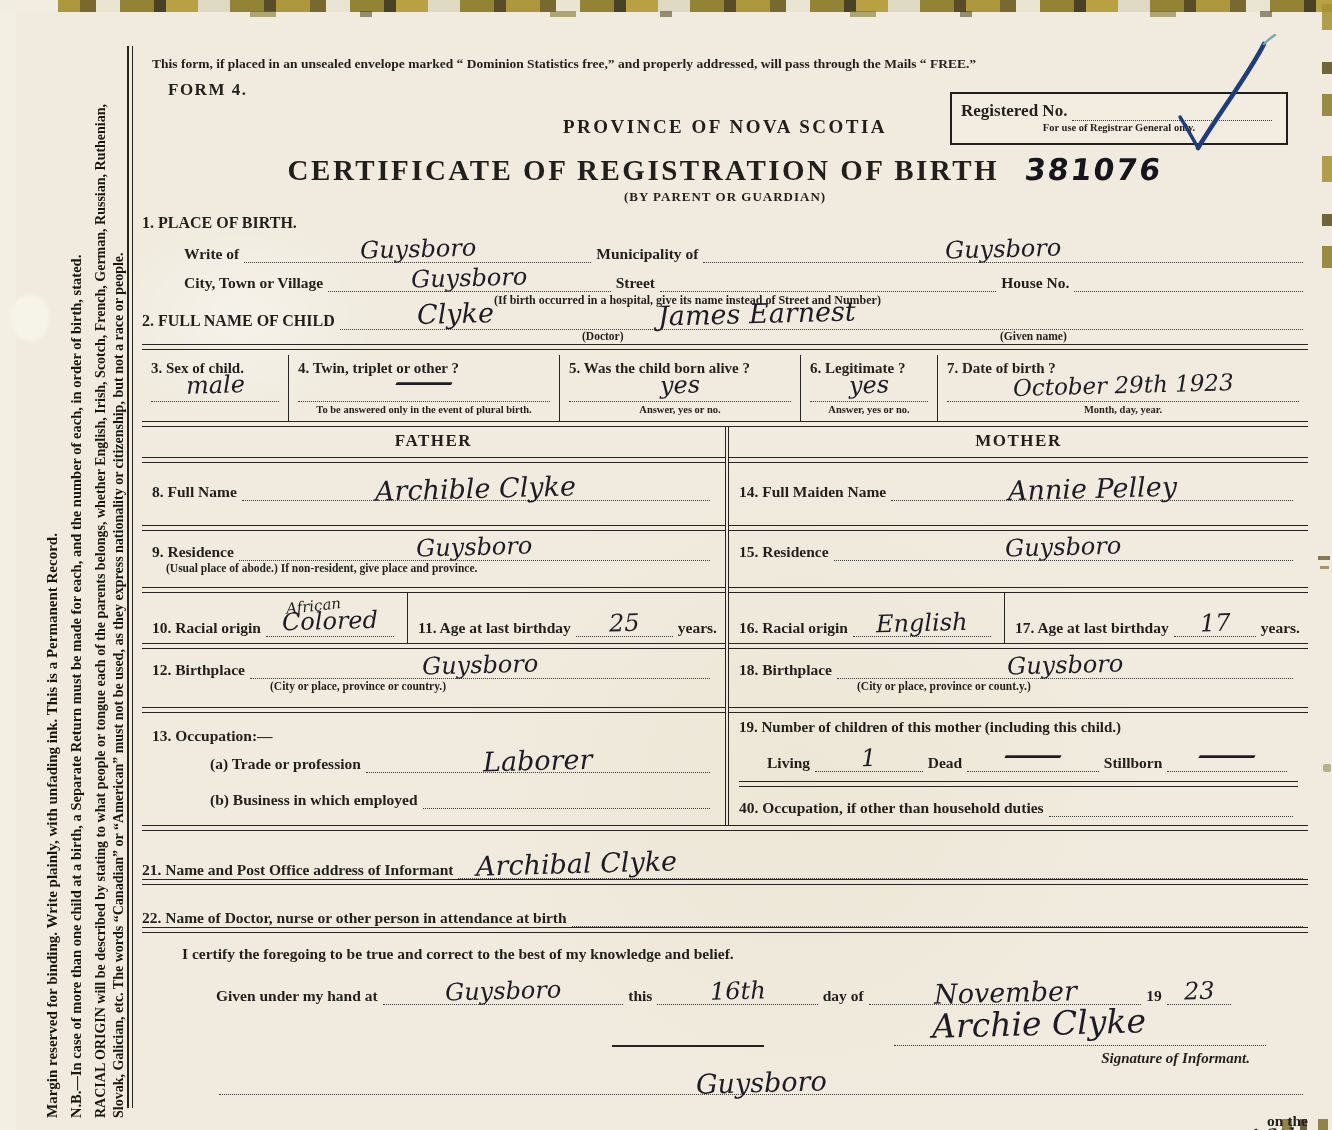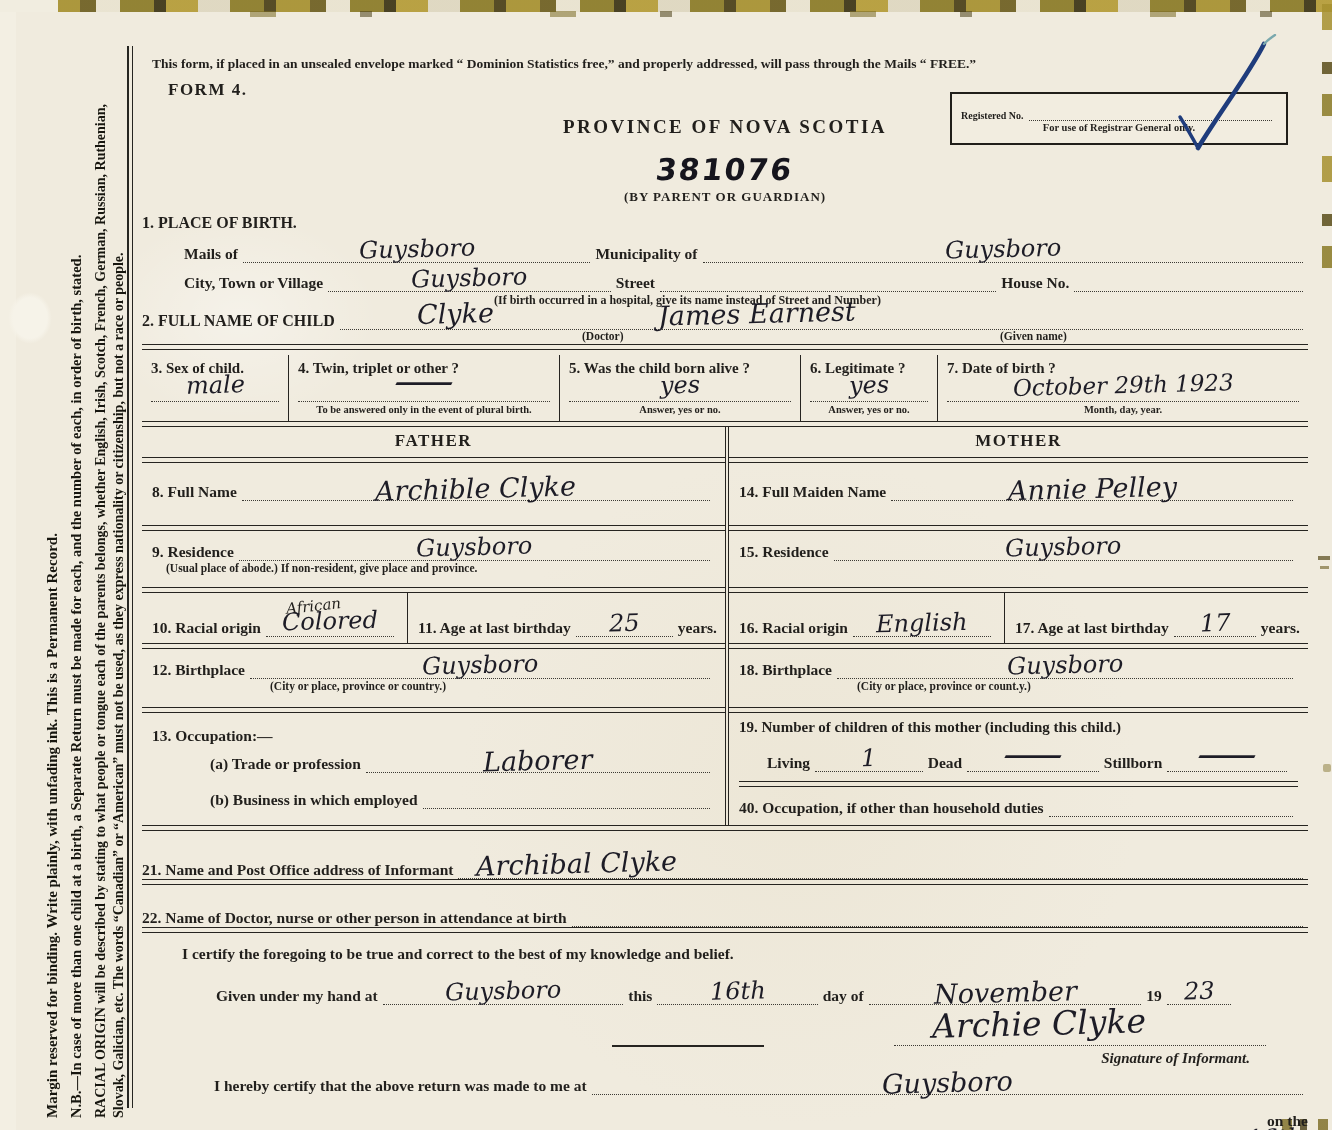--- a/index.html
+++ b/index.html
@@ -49,21 +49,21 @@
   .hw.sig { font-size:33px; }
   .dash { transform:scaleX(2.6) translateY(-3px); display:inline-block; font-weight:bold; }
   .note { font-weight:bold; font-size:11.5px; }
   .drule { height:4px; border-top:1.5px solid #262420; border-bottom:1.5px solid #262420; }
   
   .notice { font-size:13.5px; font-weight:bold; margin:8px 0 0 10px; }
   .form4 { font-size:17px; font-weight:bold; letter-spacing:1.5px; margin:8px 0 0 26px; }
   .province { text-align:center; font-weight:bold; font-size:19px; letter-spacing:2.5px; margin-top:16px; }
   .regbox { position:absolute; left:808px; top:44px; width:316px; height:42px;
     border:2.5px solid #211f1a; padding:5px 9px 2px; background:rgba(244,240,228,.4); }
-  .regbox .frow { font-size:10px; }
+  .regbox .frow { font-size:17px; }
   .regbox .note { text-align:center; font-size:10.5px; margin-top:1px; }
   .bluemark { position:absolute; left:1012px; top:-14px; width:124px; height:148px; pointer-events:none; }
   .titlerow { display:flex; justify-content:center; align-items:baseline; gap:26px; margin-top:14px; }
   .title { font-weight:bold; font-size:29px; letter-spacing:2.5px; white-space:nowrap; }
   .hwnum { font-family:"DejaVu Sans", sans-serif; font-weight:bold; font-size:30px;
     letter-spacing:2px; transform:skewX(-7deg); color:#16151d; }
   .subtitle { text-align:center; font-weight:bold; font-size:13px; letter-spacing:1px; margin-top:2px; }
   .s1head { font-weight:bold; font-size:16px; margin-top:9px; }
   .indent { margin-left:42px; }
   .hospnote { font-weight:bold; font-size:12px; margin:1px 0 0 352px; }
@@ -154,27 +154,28 @@
       </div>
       <div class="note">For use of Registrar General only.</div>
     </div>
     <svg class="bluemark" viewBox="0 0 124 148">
       <path d="M110 10 C 96 38, 66 78, 44 114" fill="none" stroke="#1f3c7c" stroke-width="4.6" stroke-linecap="round"></path>
       <path d="M44 114 C 38 103, 31 91, 26 83" fill="none" stroke="#1f3c7c" stroke-width="3.4" stroke-linecap="round"></path>
       <path d="M110 10 C 114 6, 118 3, 121 1" fill="none" stroke="#7aa8ad" stroke-width="2.4" stroke-linecap="round"></path>
     </svg>
 
     <div class="titlerow">
+      <span class="title">CERTIFICATE OF REGISTRATION OF BIRTH</span>
       <span class="hwnum">381076</span>
     </div>
     <div class="subtitle">(BY PARENT OR GUARDIAN)</div>
 
     <div class="s1head">1. PLACE OF BIRTH.</div>
     <div class="frow indent" style="margin-top:9px;">
-      <span class="lbl">Mails of</span>
+      <span class="lbl">Write of</span>
       <span class="fill" style="flex:1.1"><span class="hw">Guysboro</span></span>
       <span class="lbl">Municipality of</span>
       <span class="fill" style="flex:1.9"><span class="hw">Guysboro</span></span>
     </div>
     <div class="frow indent" style="margin-top:7px;">
       <span class="lbl">City, Town or Village</span>
       <span class="fill" style="flex:1.05"><span class="hw">Guysboro</span></span>
       <span class="lbl">Street</span>
       <span class="fill" style="flex:1.25"><span class="hw"></span></span>
       <span class="lbl">House No.</span>
@@ -374,21 +375,20 @@
     </div>
     <div class="sigblock">
       <div class="shortline"></div>
       <div class="sigdots"></div>
       <span class="hw sig signame">Archie Clyke</span>
       <span class="sigcap">Signature of Informant.</span>
     </div>
 
     <div class="regrow1">
       <span class="lead"></span>
-      <span class="lbl">I hereby certify that the above return was made to me at</span>
       <span class="fill"><span class="hw big">Guysboro</span></span>
     </div>
     <div class="regrow2">
       <span class="fill" style="flex:1.1"></span>
       <span class="lbl">on the</span>
       <span class="fill" style="flex:0.8"><span class="hw">16th</span></span>
       <span class="lbl">day of</span>
       <span class="fill" style="flex:1.5"><span class="hw big">November</span></span>
       <span class="lbl">19</span>
       <span class="fill" style="flex:0.35"><span class="hw">23</span></span>

